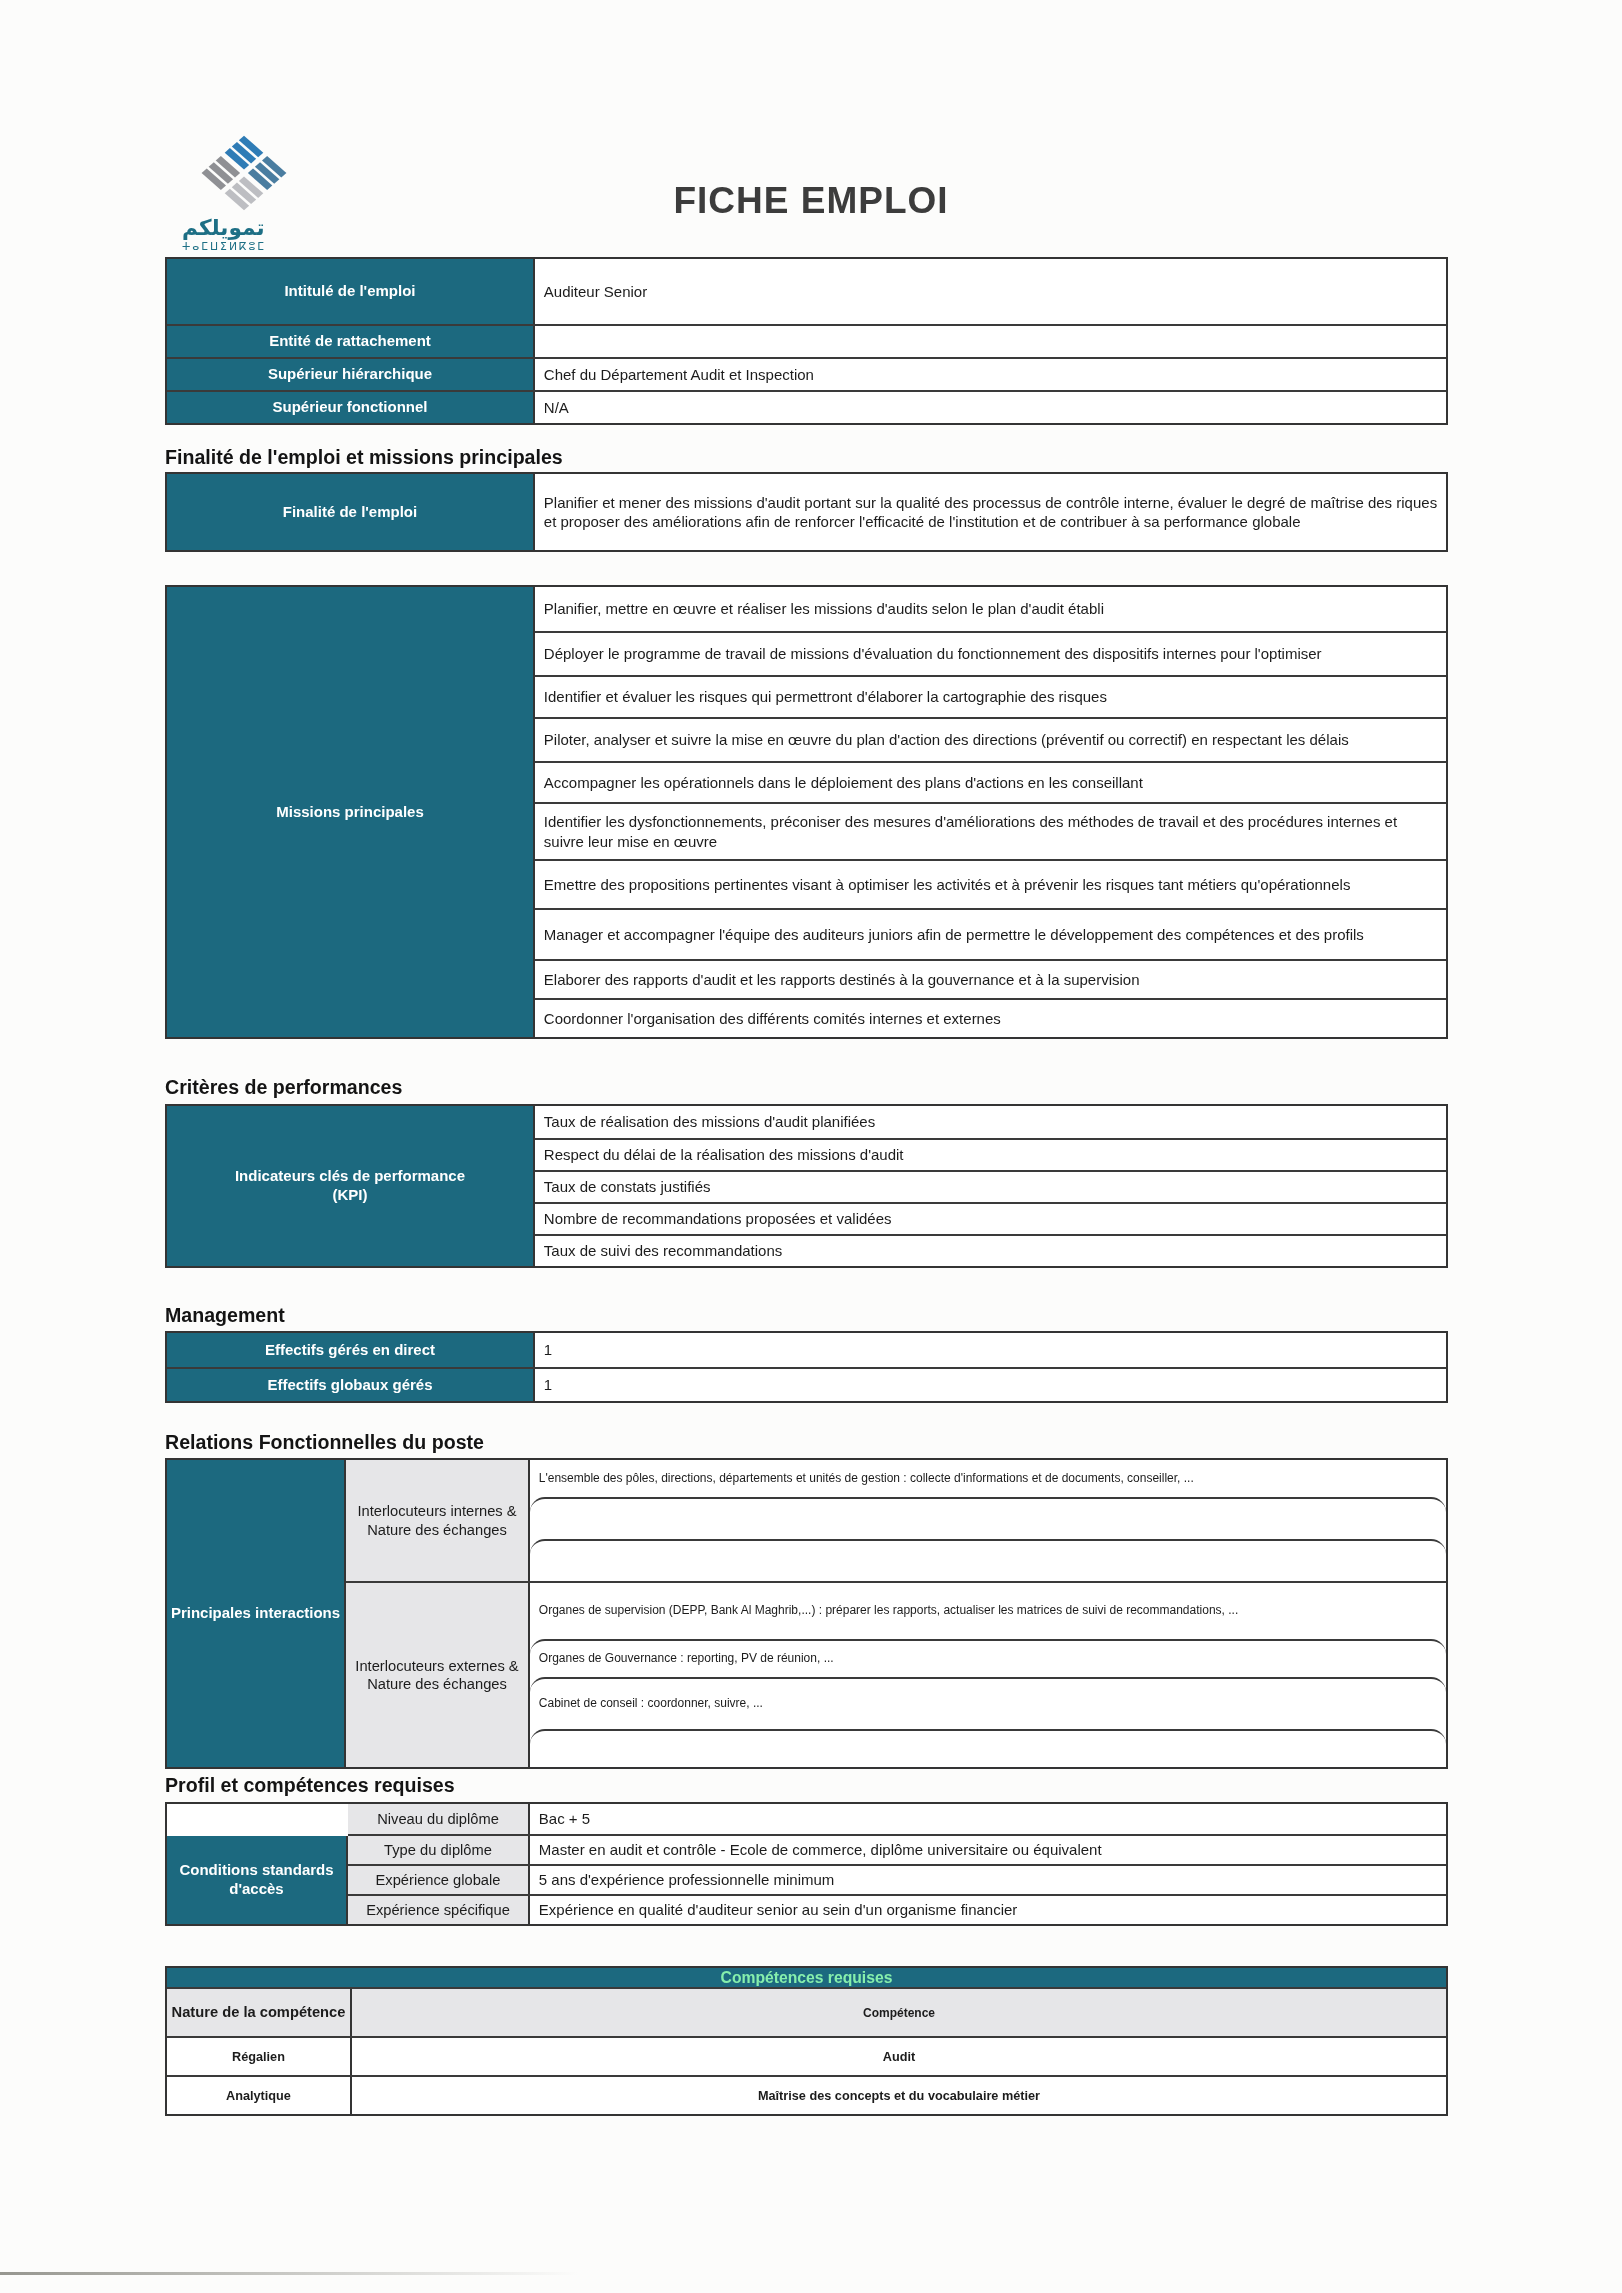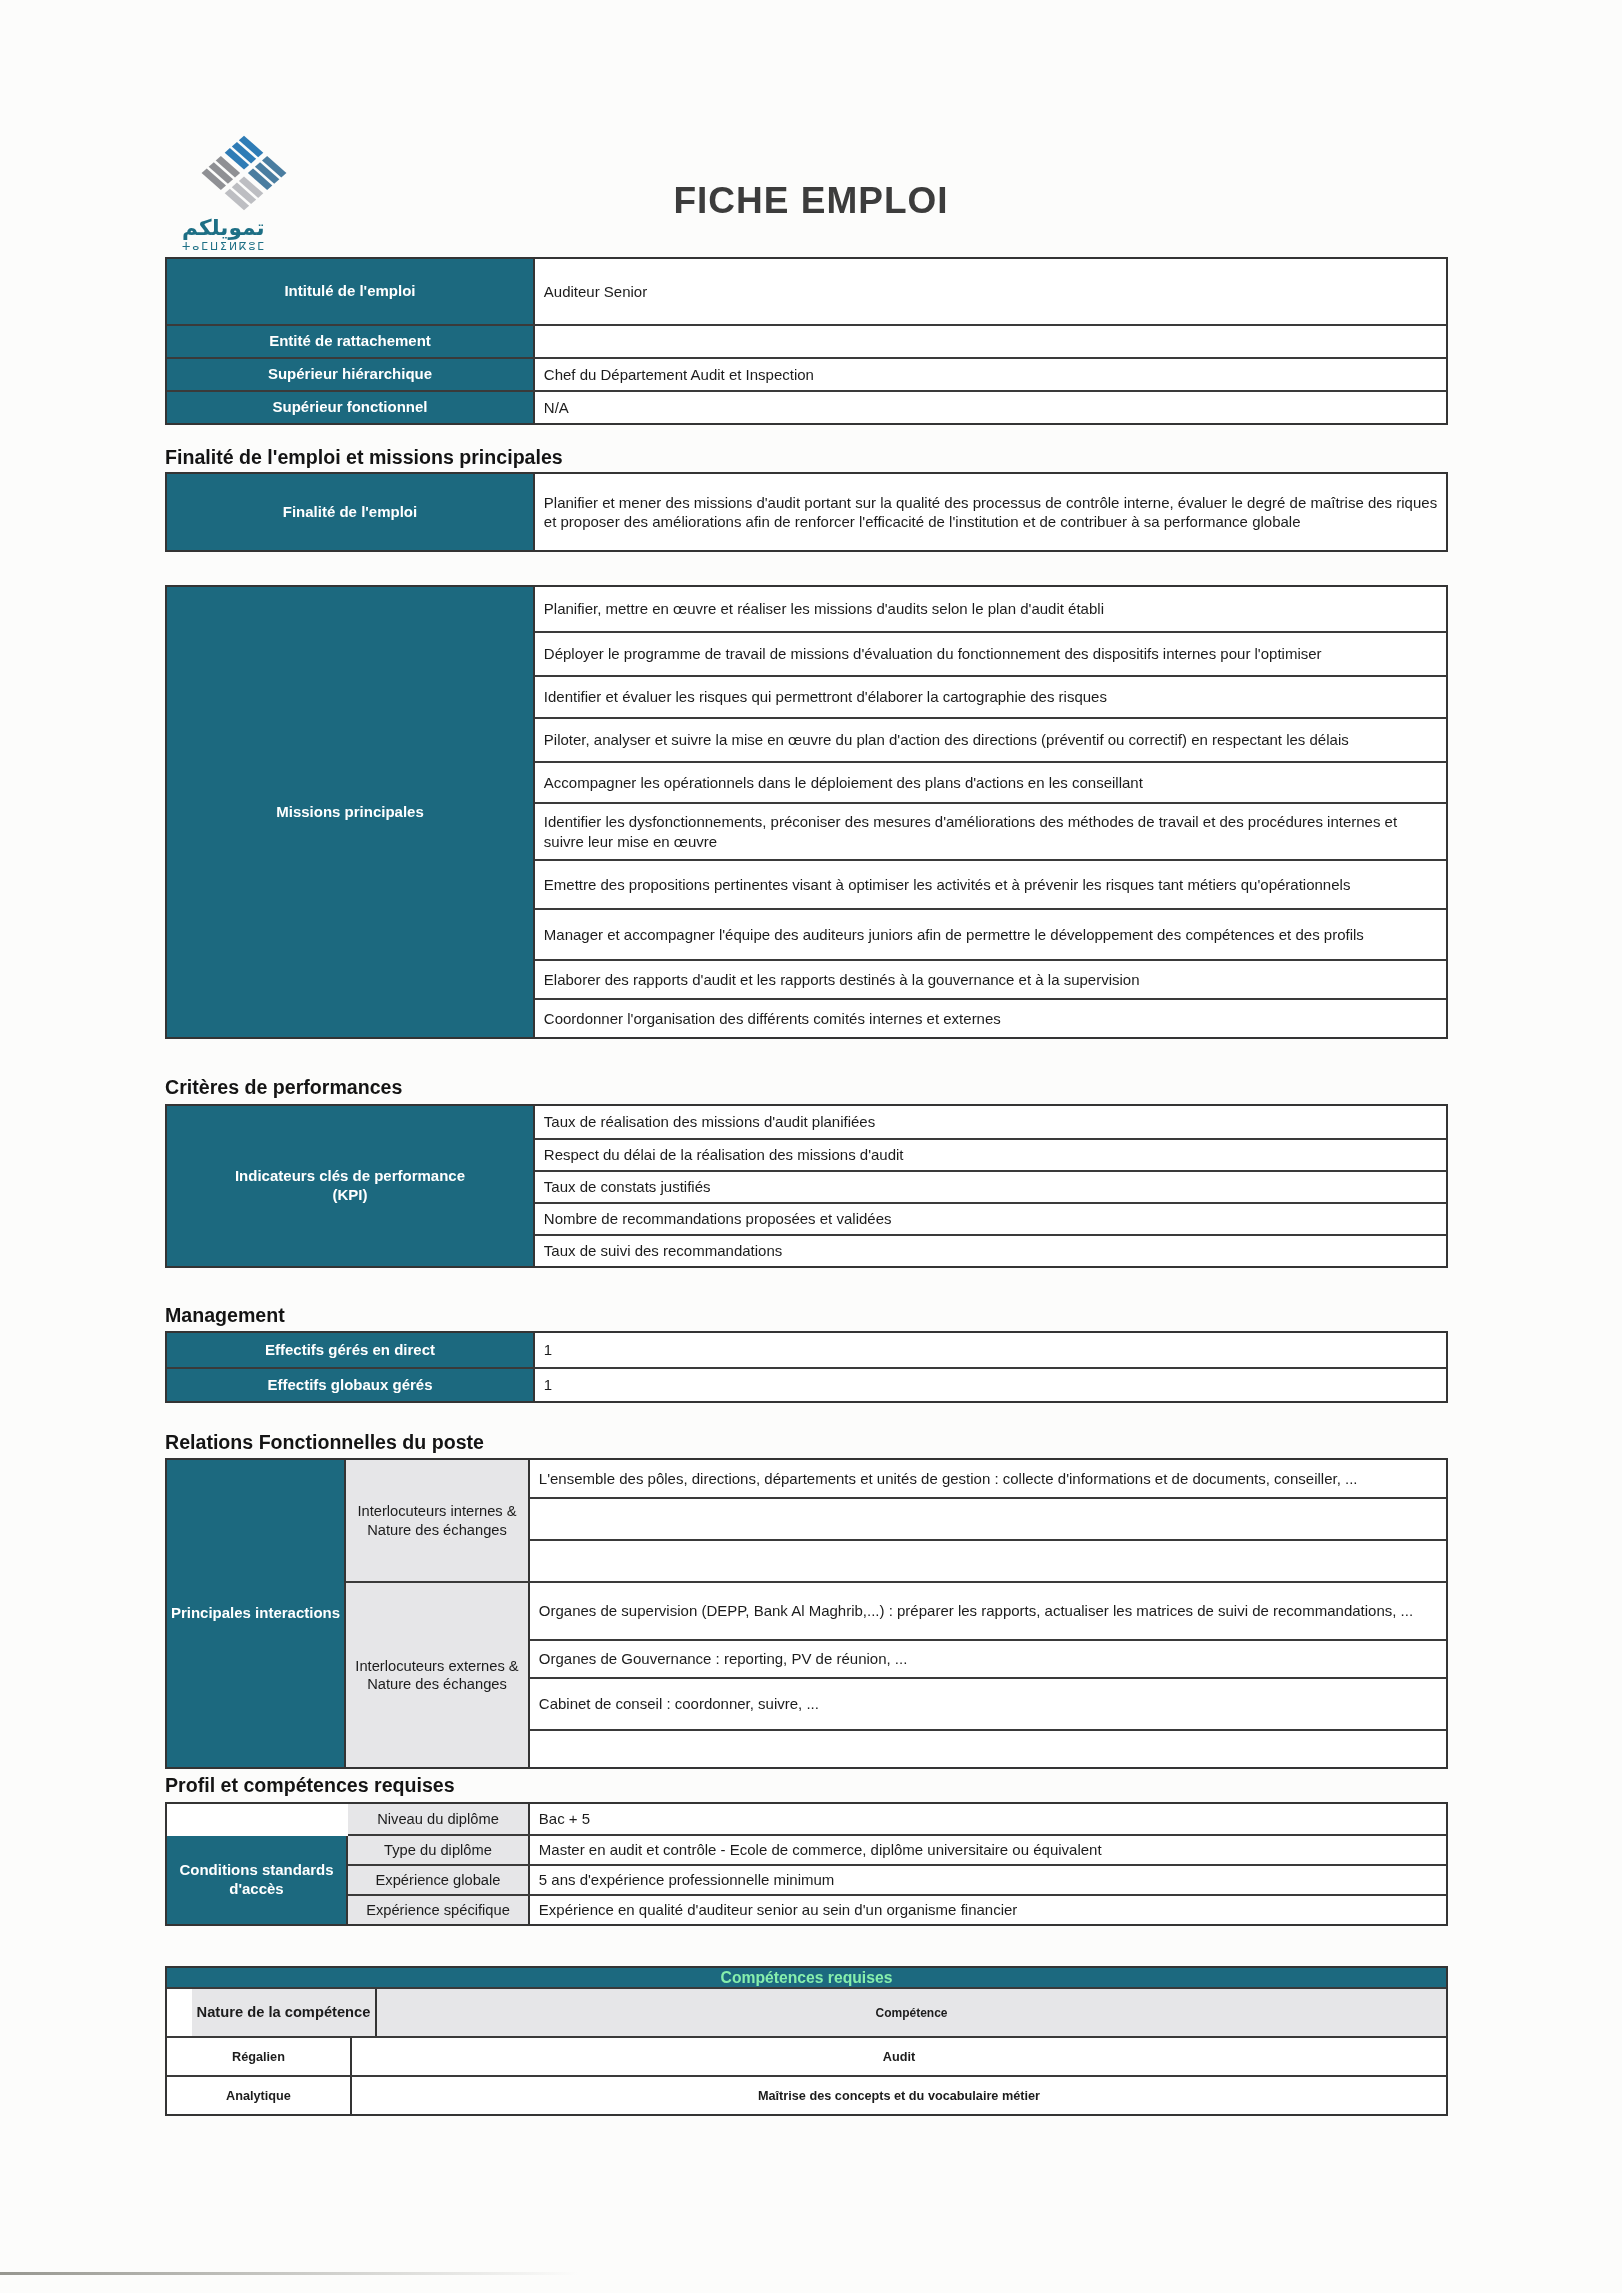--- a/index.html
+++ b/index.html
@@ -46,32 +46,32 @@
   .split .rows .r + .r{border-top:2px solid #3a3a3a;}
   
   .lbl375{width:368px;flex:0 0 368px;}
   
   .rel .side{width:179px;flex:0 0 179px;}
   .rel .grp{display:flex;}
   .rel .grp + .grp{border-top:2px solid #3a3a3a;}
   .rel .glabel{width:184px;flex:0 0 184px;}
   .rel .grows{flex:1;display:flex;flex-direction:column;}
   .rel .grows .r{box-sizing:border-box;display:flex;align-items:center;
-    padding:2px 8.8px;font-size:15px;line-height:1.3;}
+    padding:2px 8.8px;font-size:12px;line-height:1.3;border-radius:15px;}
   .rel .grows .r + .r{border-top:2px solid #3a3a3a;}
   
   .prof .side{width:181px;flex:0 0 181px;font-size:15px;margin-top:32px;}
   .prof .plabel{width:182px;flex:0 0 182px;}
   
   .comp .chead{background:#1c697f;color:#86efac;font-weight:bold;font-size:15.7px;
     height:19px;display:flex;align-items:center;justify-content:center;}
   .comp .sub{display:flex;border-top:2px solid #3a3a3a;height:47px;}
   .comp .sub .c1{width:183px;flex:0 0 183px;background:#e6e6e8;border-right:2px solid #343434;
     display:flex;align-items:center;justify-content:center;text-align:center;
-    font-weight:bold;font-size:14.7px;line-height:1.2;margin-left:25px;}
+    font-weight:bold;font-size:14.7px;line-height:1.2;}
   .comp .sub .c2{flex:1;background:#e6e6e8;display:flex;align-items:center;justify-content:center;
     font-weight:bold;font-size:12px;}
   .comp .crow{display:flex;border-top:2px solid #3a3a3a;height:37px;}
   .comp .crow .c1{width:183px;flex:0 0 183px;border-right:2px solid #343434;
     display:flex;align-items:center;justify-content:center;font-weight:bold;font-size:12.7px;}
   .comp .crow .c2{flex:1;display:flex;align-items:center;justify-content:center;
     font-weight:bold;font-size:12.7px;}
   
   .scanline{position:absolute;left:0;top:2272px;width:578px;height:2.9px;
     background:linear-gradient(to right,#96968f,rgba(220,220,220,0));}

